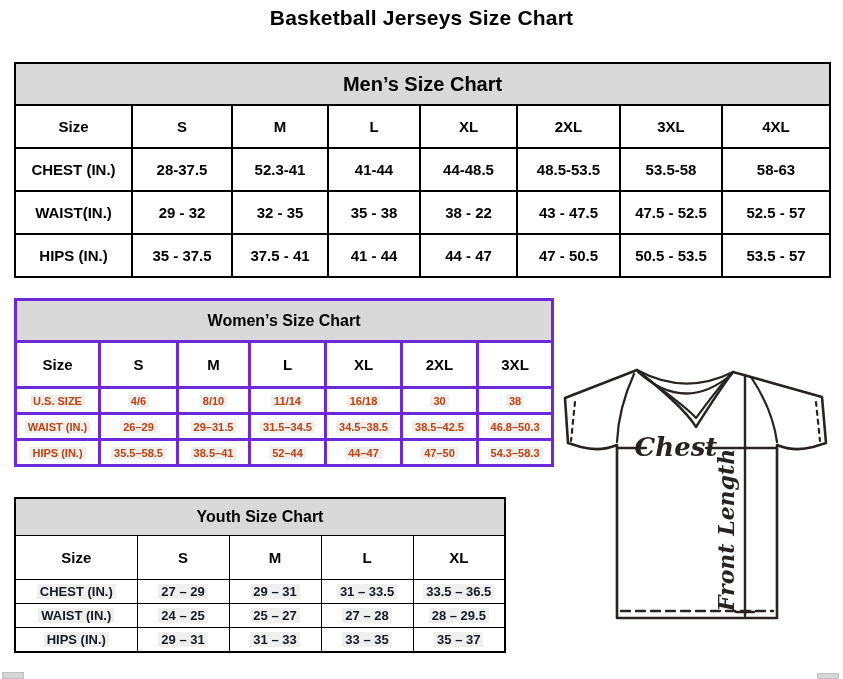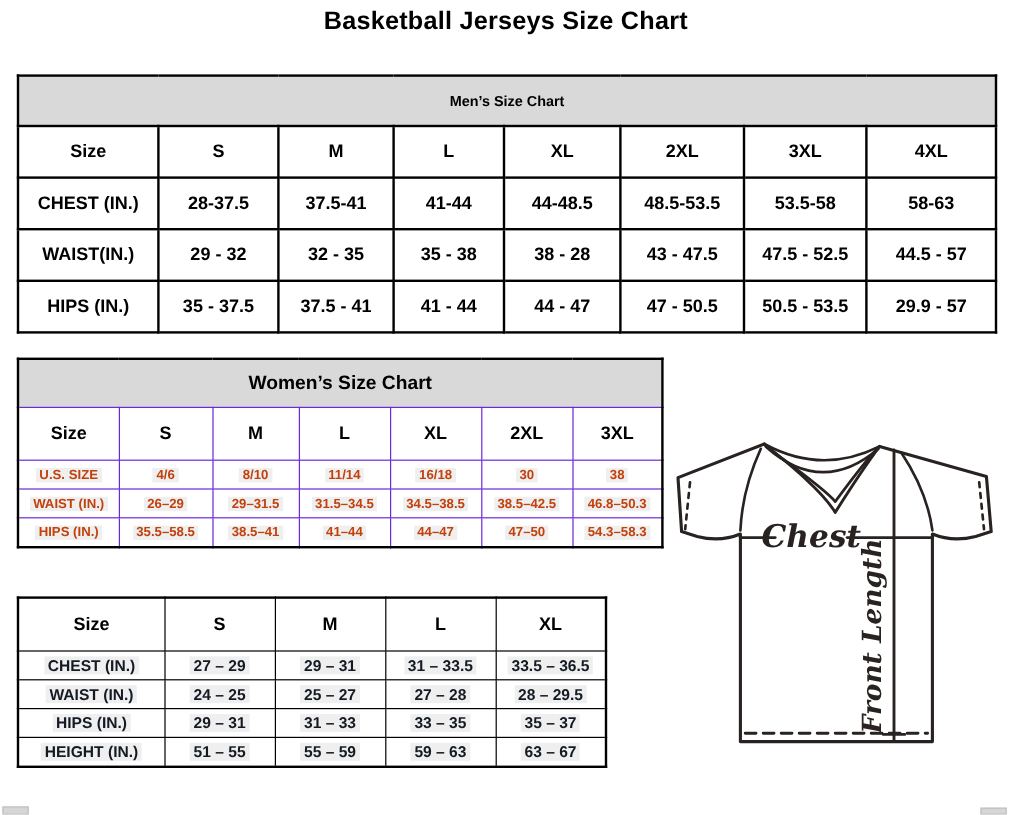--- a/index.html
+++ b/index.html
@@ -10,27 +10,27 @@
   .page-title {
     position:absolute; top:6px; left:0; width:843px; text-align:center;
     font-size:21px; font-weight:bold; color:#000; letter-spacing:0.2px;
   }
   table { border-collapse:collapse; position:absolute; table-layout:fixed; }
   td { text-align:center; vertical-align:middle; font-weight:bold; overflow:hidden; white-space:nowrap; }
 
   
   .men { left:14px; top:62px; width:815px; border:2px solid #000; }
   .men td { border:2px solid #000; color:#000; }
-  .men tr.cap td { background:#d9d9d9; height:38px; font-size:12px;text-align:center; }
+  .men tr.cap td { background:#d9d9d9; height:38px; font-size:20px;text-align:center; }
   .men tr.hrow td { height:39px; font-size:15px; }
   .men tr.drow td { height:39px; font-size:15px; }
 
   
   .women { left:14px; top:298px; width:537px; border:2px solid #000; }
-  .women td { border:1px solid #6d28d9; color:#000; }
+  .women td { border:3px solid #6d28d9; color:#000; }
   .women tr.cap td { background:#d9d9d9; height:37px; font-size:16px; }
   .women tr.hrow td { height:41px; font-size:15px; }
   .women tr.drow td { height:21px; font-size:11px; color:#c2410c; }
 
   
   .youth { left:14px; top:497px; width:490px; border:2px solid #000; }
   .youth td { border:1px solid #000; color:#000; }
   .youth tr.cap td { background:#d9d9d9; height:34px; font-size:16px; }
   .youth tr.hrow td { height:41px; font-size:15px; }
   .youth tr.drow td { height:21px; font-size:13px; color:#141a24; }
@@ -77,46 +77,46 @@
       <td>M</td>
       <td>L</td>
       <td>XL</td>
       <td>2XL</td>
       <td>3XL</td>
       <td>4XL</td>
     </tr>
     <tr class="drow">
       <td>CHEST (IN.)</td>
       <td>28-37.5</td>
-      <td>37.5-41</td>
+      <td>52.3-41</td>
       <td>41-44</td>
       <td>44-48.5</td>
       <td>48.5-53.5</td>
       <td>53.5-58</td>
       <td>58-63</td>
     </tr>
     <tr class="drow">
       <td>WAIST(IN.)</td>
       <td>29 - 32</td>
       <td>32 - 35</td>
       <td>35 - 38</td>
-      <td>38 - 28</td>
+      <td>38 - 22</td>
       <td>43 - 47.5</td>
       <td>47.5 - 52.5</td>
-      <td>44.5 - 57</td>
+      <td>52.5 - 57</td>
     </tr>
     <tr class="drow">
       <td>HIPS (IN.)</td>
       <td>35 - 37.5</td>
       <td>37.5 - 41</td>
       <td>41 - 44</td>
       <td>44 - 47</td>
       <td>47 - 50.5</td>
       <td>50.5 - 53.5</td>
-      <td>29.9 - 57</td>
+      <td>53.5 - 57</td>
     </tr>
   </tbody>
     </table>
 
   <table class="women">
     <colgroup>
         <col style="width:84px">
         <col style="width:78px">
         <col style="width:72px">
         <col style="width:76px">
@@ -152,37 +152,40 @@
       <td><span class="hl">29–31.5</span></td>
       <td><span class="hl">31.5–34.5</span></td>
       <td><span class="hl">34.5–38.5</span></td>
       <td><span class="hl">38.5–42.5</span></td>
       <td><span class="hl">46.8–50.3</span></td>
     </tr>
     <tr class="drow">
       <td><span class="hl">HIPS (IN.)</span></td>
       <td><span class="hl">35.5–58.5</span></td>
       <td><span class="hl">38.5–41</span></td>
-      <td><span class="hl">41–44</span></td>
+      <td><span class="hl">52–44</span></td>
       <td><span class="hl">44–47</span></td>
       <td><span class="hl">47–50</span></td>
       <td><span class="hl">54.3–58.3</span></td>
     </tr>
   </tbody>
     </table>
 
   <table class="youth">
     <colgroup>
         <col style="width:122px">
         <col style="width:92px">
         <col style="width:92px">
         <col style="width:92px">
         <col style="width:92px">
       </colgroup>
     <tbody>
+        <tr class="cap">
+      <td colspan="5">Youth Size Chart</td>
+    </tr>
     <tr class="hrow">
       <td>Size</td>
       <td>S</td>
       <td>M</td>
       <td>L</td>
       <td>XL</td>
     </tr>
     <tr class="drow">
       <td><span class="hl">CHEST (IN.)</span></td>
       <td><span class="hl">27 – 29</span></td>
@@ -196,27 +199,20 @@
       <td><span class="hl">25 – 27</span></td>
       <td><span class="hl">27 – 28</span></td>
       <td><span class="hl">28 – 29.5</span></td>
     </tr>
     <tr class="drow">
       <td><span class="hl">HIPS (IN.)</span></td>
       <td><span class="hl">29 – 31</span></td>
       <td><span class="hl">31 – 33</span></td>
       <td><span class="hl">33 – 35</span></td>
       <td><span class="hl">35 – 37</span></td>
-    </tr>
-    <tr class="drow">
-      <td><span class="hl">HEIGHT (IN.)</span></td>
-      <td><span class="hl">51 – 55</span></td>
-      <td><span class="hl">55 – 59</span></td>
-      <td><span class="hl">59 – 63</span></td>
-      <td><span class="hl">63 – 67</span></td>
     </tr>
   </tbody>
     </table>
 
   <div class="jersey-wrap">
     <svg width="280" height="272" viewBox="0 0 280 272">
       <g fill="none" stroke="#282220" stroke-linecap="round" stroke-linejoin="round">
 
         <path stroke-width="2.6" d="M 79,8 L 7,36 L 10,81 L 23,85 Q 42,90 59,83 L 59,256 L 219,256 L 219,83 Q 236,90 255,85 L 268,81 L 264,35 L 175,10"></path>
 

